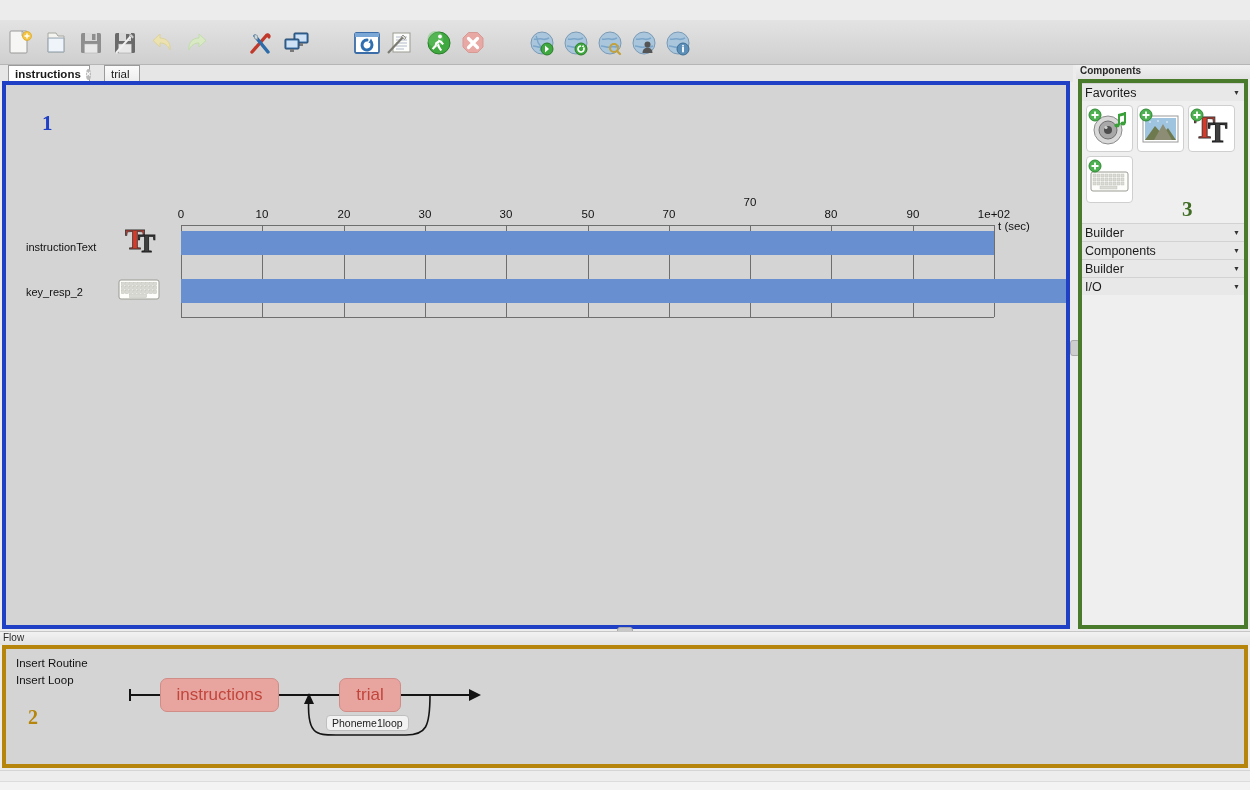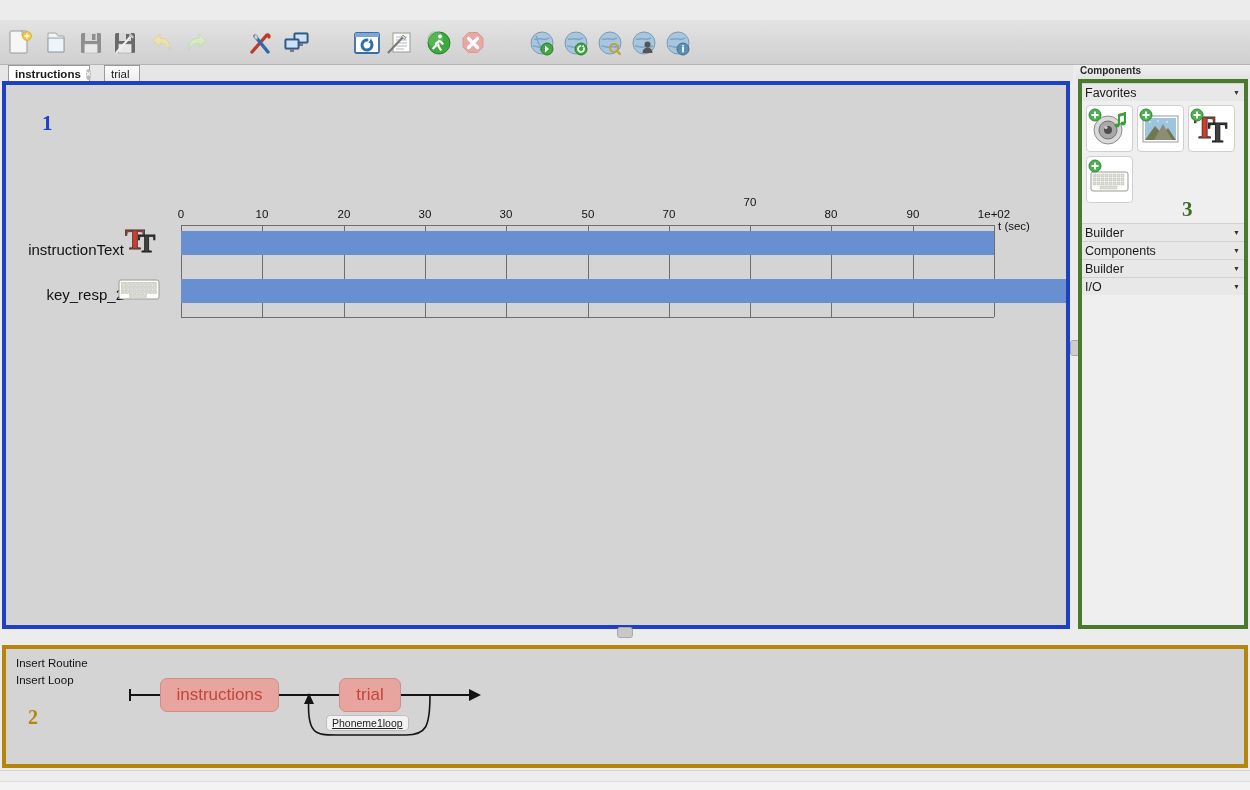--- a/index.html
+++ b/index.html
@@ -61,21 +61,21 @@
     position: absolute; left: 2px; top: 81px; width: 1068px; height: 548px;
     border: 4px solid #1f3fc4; box-sizing: border-box; background: #d4d4d4;
     overflow: hidden;
   }
   #routine-number {
     position: absolute; left: 36px; top: 26px;
     font-family: "Liberation Serif", serif; font-weight: bold;
     font-size: 21px; color: #1f3fc4;
   }
   .comp-label {
-    position: absolute; text-align: right; font-size: 15px; color: #111;
+    position: absolute; text-align: left; font-size: 11px; color: #111;
   }
   .comp-icon { position: absolute; }
 
   
   #timeline { position: absolute; left: 0; top: 0; width: 1068px; height: 548px; }
   .tick-label { position: absolute; font-size: 11.5px; color: #111; text-align: center; }
   .axis-caption { position: absolute; font-size: 11.5px; color: #111; }
   .gridline { position: absolute; width: 1px; background: #6e6e6e; }
   .axis-h { position: absolute; height: 1px; background: #6e6e6e; }
   .bar { position: absolute; background: #6890d0; }
@@ -138,21 +138,21 @@
     font-size: 20px; color: #b5860b;
   }
   .routine-box {
     position: absolute; background: #e8a5a0; border: 1px solid #d08c86;
     border-radius: 7px; display: flex; align-items: center; justify-content: center;
     font-size: 17px; color: #c2453c; box-sizing: border-box;
   }
   .loop-label {
     position: absolute; background: #f2f2f2; border: 1px solid #bfbfbf;
     border-radius: 4px; font-size: 10.5px; color: #222;
-    padding: 1px 5px; box-sizing: border-box; text-decoration: underline;
+    padding: 1px 5px; box-sizing: border-box;
   }
 
   #statusbar {
     position: absolute; left: 0; top: 770px; width: 1250px; height: 20px;
     background: #ededed; border-top: 1px solid #d5d5d5;
   }
   #statusbar-inner {
     position: absolute; left: 0; top: 10px; width: 1250px; height: 10px;
     background: #f3f3f3; border-top: 1px solid #dcdcdc;
   }
@@ -514,20 +514,21 @@
     <div class="cat-row" style="top:176px">
       <span>Builder</span>
       <span class="cat-arrow">▼</span>
     </div>
     <div class="cat-row" style="top:194px">
       <span>I/O</span>
       <span class="cat-arrow">▼</span>
     </div>
   </div>
 
+  <div id="flow-header">Flow</div>
 
   <div id="flow-panel">
     <div class="flow-link" style="top:8px">Insert Routine</div>
     <div class="flow-link" style="top:25px">Insert Loop</div>
     <div id="flow-number">2</div>
 
     <svg style="position:absolute;left:0;top:0" width="1240" height="115">
 
       <path d="M124 46 L470 46" stroke="#141414" stroke-width="2" fill="none"></path>
       <path d="M124 40 L124 52" stroke="#141414" stroke-width="2"></path>

